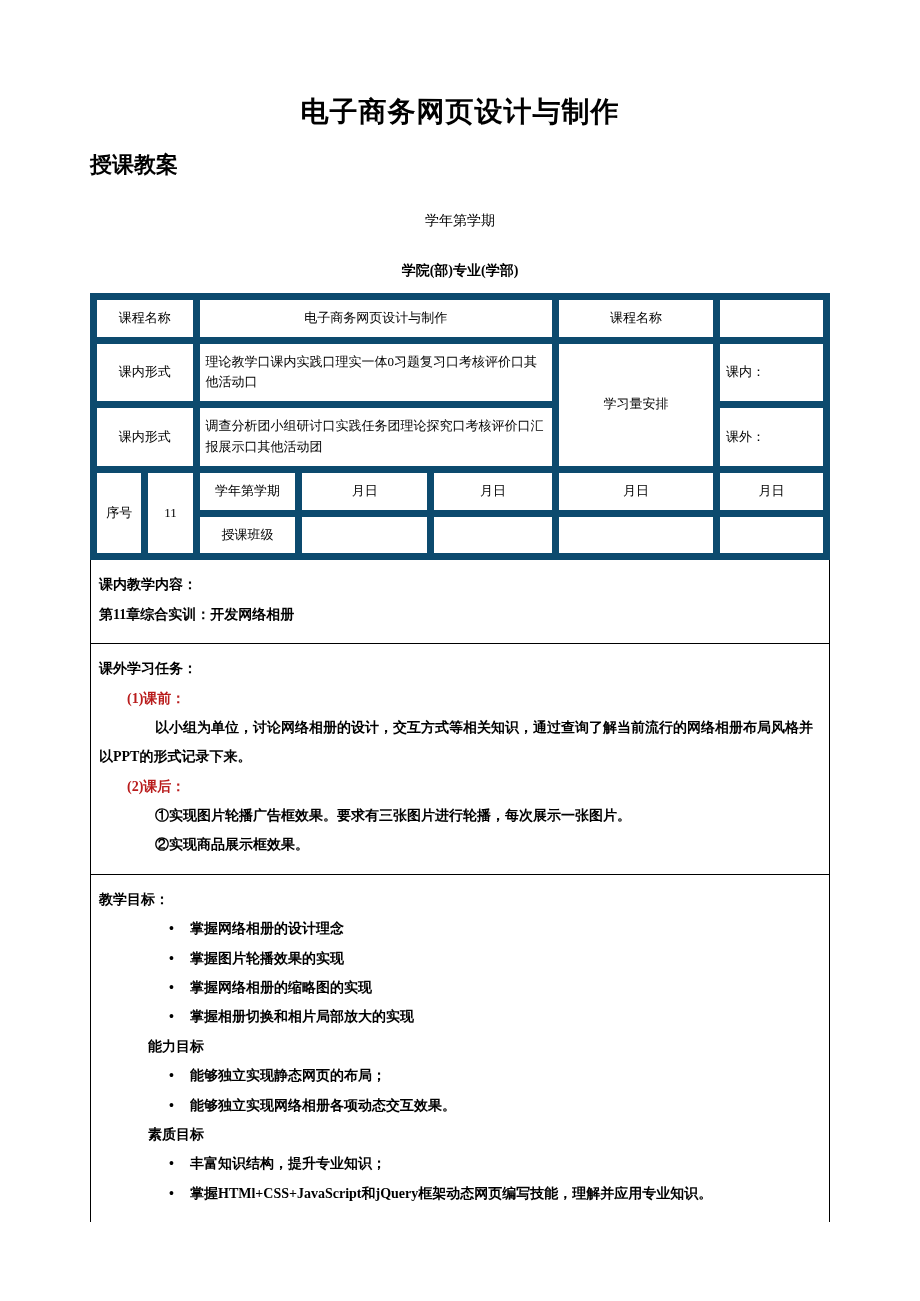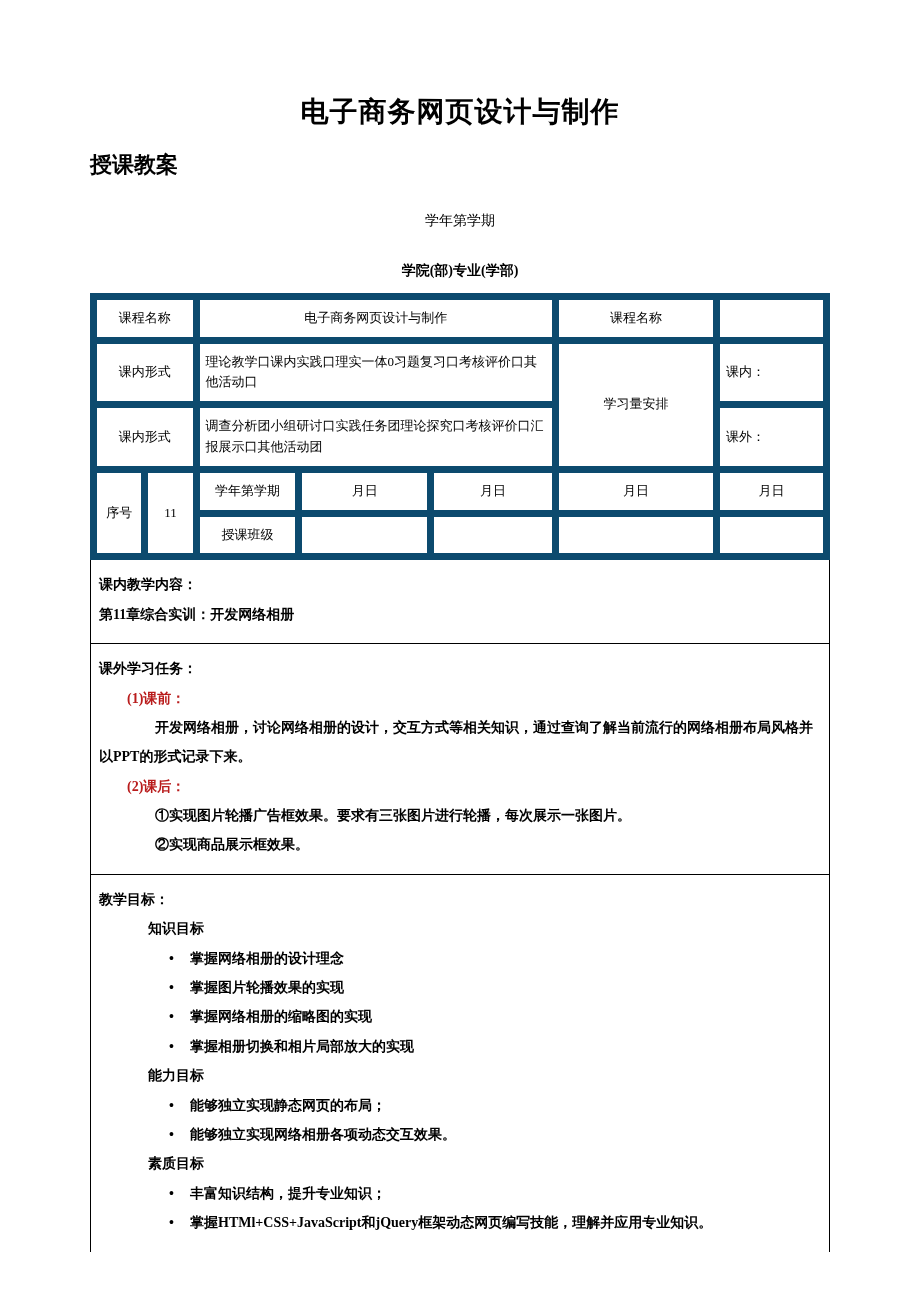--- a/index.html
+++ b/index.html
@@ -102,29 +102,28 @@
   </table>
 
 <div class="content-box">
   <p class="section-h">课内教学内容：</p>
   <p>第11章综合实训：开发网络相册</p>
 </div>
 
 <div class="content-box">
   <p class="section-h">课外学习任务：</p>
   <p class="indent1 red">(1)课前：</p>
-  <p style="text-indent:4em;">开发网络相册，讨论网络相册的设计，交互方式等相关知识，通过查询了解当前流行的网络相册布局风格并以PPT的形式记录下来。</p>
+  <p style="text-indent:4em;">以小组为单位，讨论网络相册的设计，交互方式等相关知识，通过查询了解当前流行的网络相册布局风格并以PPT的形式记录下来。</p>
   <p class="indent1 red">(2)课后：</p>
   <p class="indent2">①实现图片轮播广告框效果。要求有三张图片进行轮播，每次展示一张图片。</p>
   <p class="indent2">②实现商品展示框效果。</p>
 </div>
 
 <div class="content-box" style="border-bottom:none;">
   <p class="section-h">教学目标：</p>
-  <p class="subhead">知识目标</p>
   <p class="bullet-row">掌握网络相册的设计理念</p>
   <p class="bullet-row">掌握图片轮播效果的实现</p>
   <p class="bullet-row">掌握网络相册的缩略图的实现</p>
   <p class="bullet-row">掌握相册切换和相片局部放大的实现</p>
   <p class="subhead">能力目标</p>
   <p class="bullet-row">能够独立实现静态网页的布局；</p>
   <p class="bullet-row">能够独立实现网络相册各项动态交互效果。</p>
   <p class="subhead">素质目标</p>
   <p class="bullet-row">丰富知识结构，提升专业知识；</p>
   <p class="bullet-row">掌握HTMl+CSS+JavaScript和jQuery框架动态网页编写技能，理解并应用专业知识。</p>

